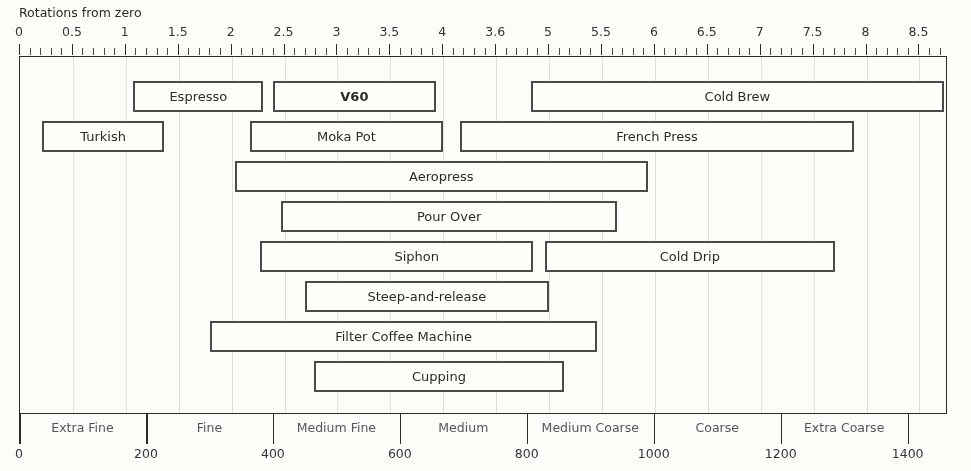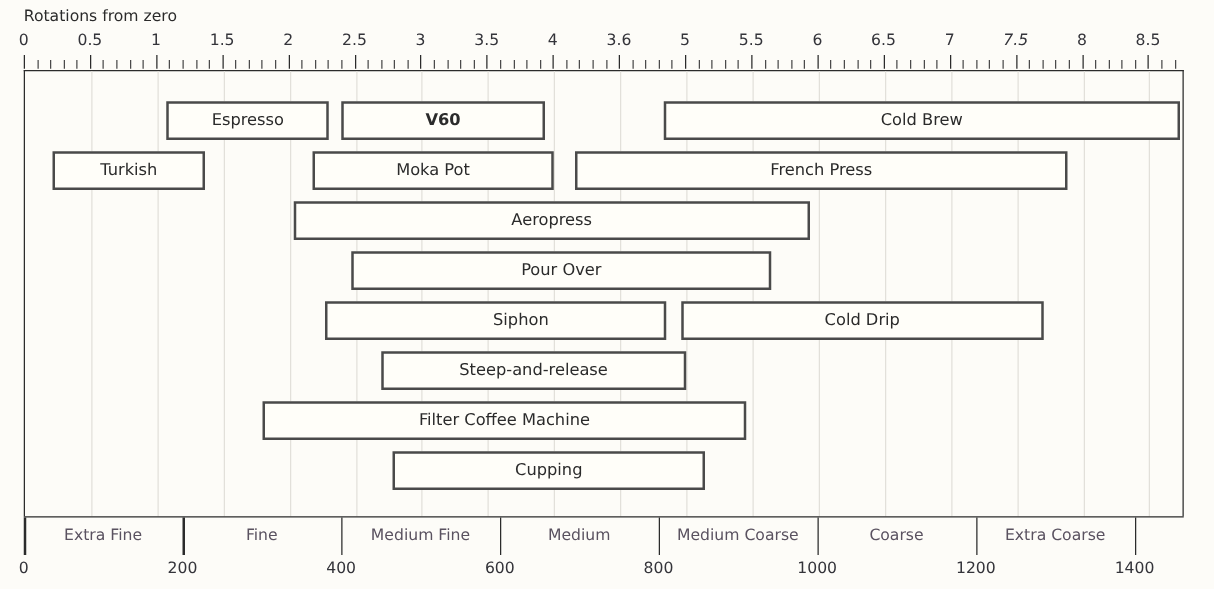--- a/index.html
+++ b/index.html
@@ -179,21 +179,21 @@
       <div class="tick-label-top" style="left: 548.076px;">5</div>
       <div class="tick-major-top" style="left: 548.076px;"></div>
       <div class="tick-label-top" style="left: 600.984px;">5.5</div>
       <div class="tick-major-top" style="left: 600.984px;"></div>
       <div class="tick-label-top" style="left: 653.892px;">6</div>
       <div class="tick-major-top" style="left: 653.892px;"></div>
       <div class="tick-label-top" style="left: 706.799px;">6.5</div>
       <div class="tick-major-top" style="left: 706.799px;"></div>
       <div class="tick-label-top" style="left: 759.707px;">7</div>
       <div class="tick-major-top" style="left: 759.707px;"></div>
-      <div class="tick-label-top" style="left: 812.615px; font-style: italic;">7.5</div>
+      <div class="tick-label-top" style="left: 812.615px;">7.5</div>
       <div class="tick-major-top" style="left: 812.615px;"></div>
       <div class="tick-label-top" style="left: 865.522px;">8</div>
       <div class="tick-major-top" style="left: 865.522px;"></div>
       <div class="tick-label-top" style="left: 918.43px;">8.5</div>
       <div class="tick-major-top" style="left: 918.43px;"></div>
       <div class="tick-minor-top" style="left: 29.5815px;"></div>
       <div class="tick-minor-top" style="left: 40.1631px;"></div>
       <div class="tick-minor-top" style="left: 50.7446px;"></div>
       <div class="tick-minor-top" style="left: 61.3261px;"></div>
       <div class="tick-minor-top" style="left: 82.4892px;"></div>

